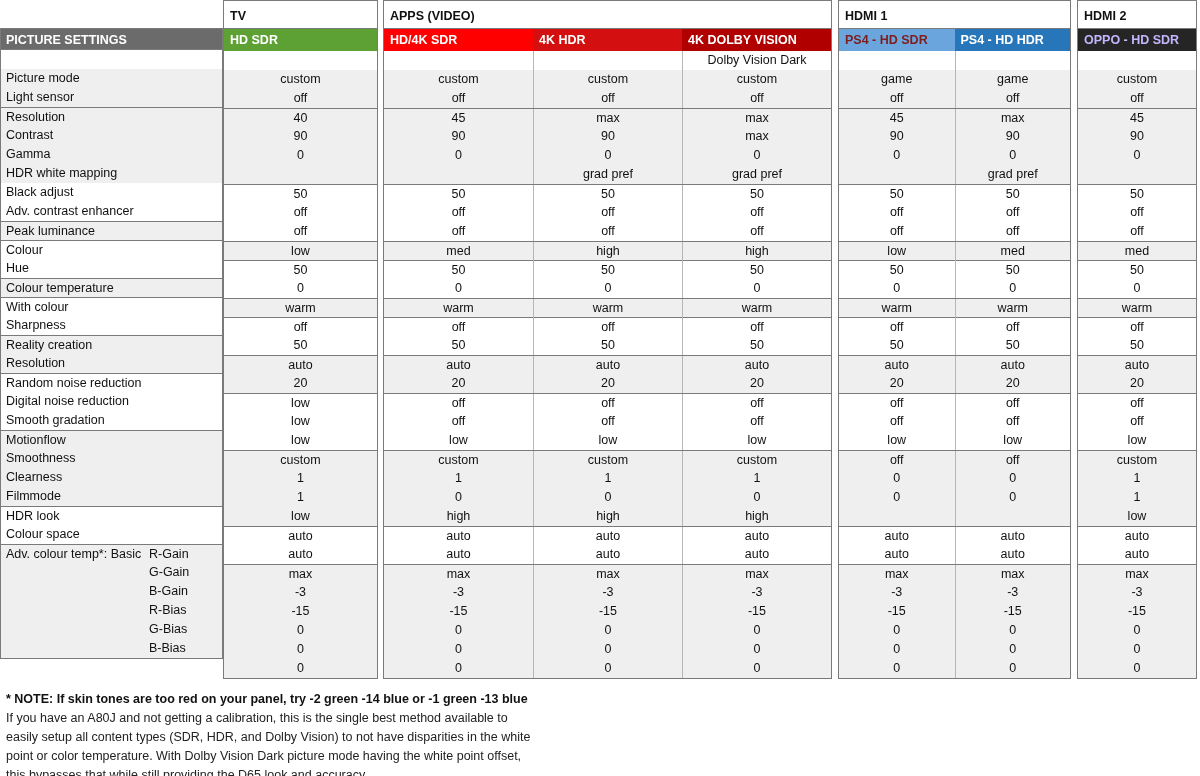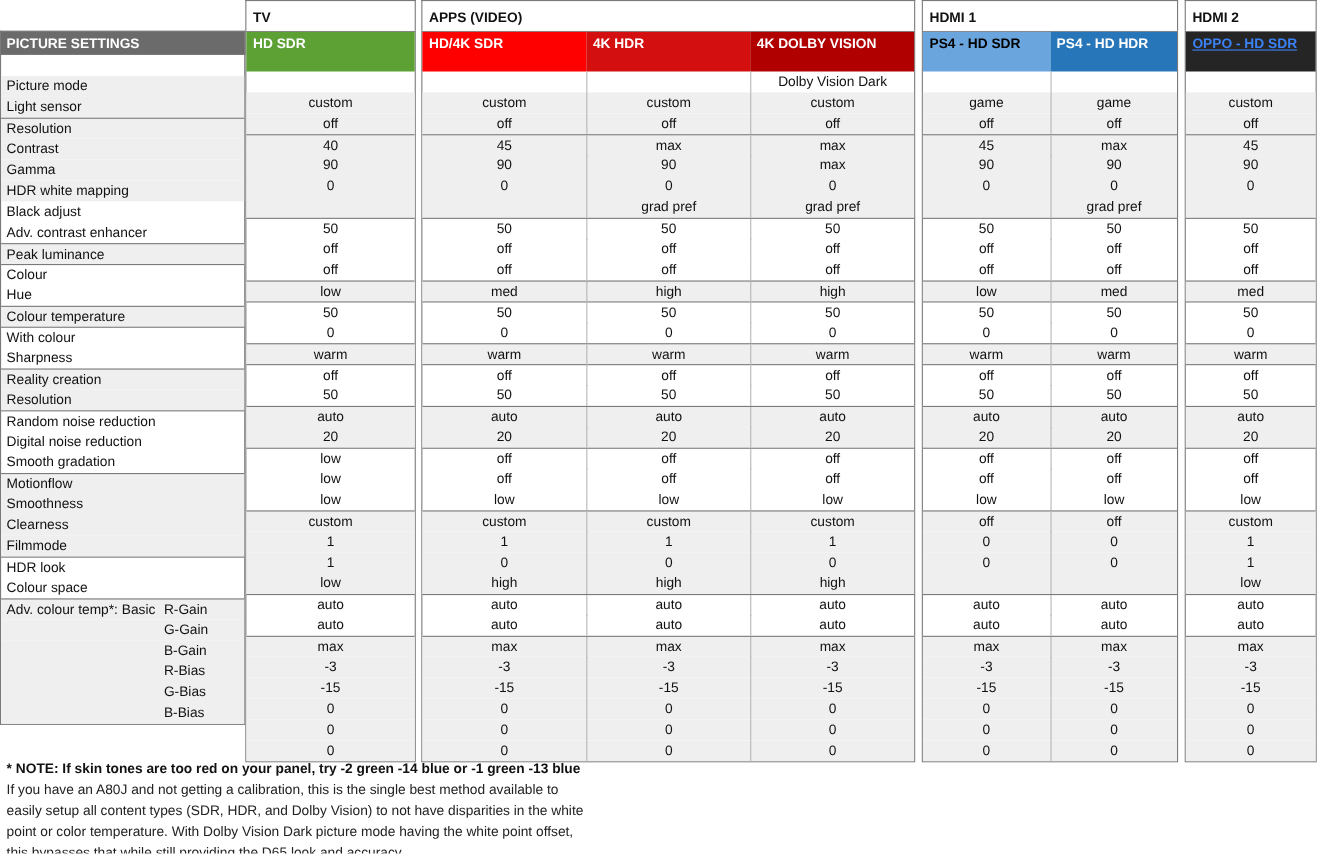--- a/index.html
+++ b/index.html
@@ -95,21 +95,21 @@
     padding-left: 6px;
     background: #fff;
     border: 1.6px solid #7a7a7a;
     border-bottom: none;
     z-index: 2;
     white-space: nowrap;
   }
 
   
   .band {
-    height: 36px;
+    height: 22px;
     display: flex;
     width: 100%;
   }
   .band > div {
     font-weight: bold;
     font-size: 12.5px;
     line-height: 22px;
     padding-left: 6px;
     color: #fff;
     white-space: nowrap;
@@ -466,21 +466,21 @@
         <div class="cell divider" style="width: 33.3333%;">0</div>
       </div>
       <div class="row shade">
         <div class="cell" style="width: 33.3333%;">0</div>
         <div class="cell divider" style="width: 33.3333%;">0</div>
         <div class="cell divider" style="width: 33.3333%;">0</div>
       </div>
     </div>
   <div class="grp" id="g-hdmi1" style="left:838px; top:28px; width:233px;">
       <div class="band">
-        <div style="width: 50%; background: rgb(106, 166, 221); color: #000000;">PS4 - HD SDR</div>
+        <div style="width: 50%; background: rgb(106, 166, 221); color: #7f1d1d;">PS4 - HD SDR</div>
         <div style="width: 50%; background: rgb(38, 118, 185); color: rgb(255, 255, 255);">PS4 - HD HDR</div>
       </div>
       <div class="blankrow">
         <div style="width: 50%;"></div>
         <div style="width: 50%; border-left: 1px solid rgb(182, 182, 182);"></div>
       </div>
       <div class="row shade">
         <div class="cell" style="width: 50%;">game</div>
         <div class="cell divider" style="width: 50%;">game</div>
       </div>
@@ -604,21 +604,21 @@
         <div class="cell" style="width: 50%;">0</div>
         <div class="cell divider" style="width: 50%;">0</div>
       </div>
       <div class="row shade">
         <div class="cell" style="width: 50%;">0</div>
         <div class="cell divider" style="width: 50%;">0</div>
       </div>
     </div>
   <div class="grp" id="g-hdmi2" style="left:1077px; top:28px; width:120px;">
       <div class="band">
-        <div style="width: 100%; background: rgb(37, 37, 37); color: #3b82f6; text-decoration: underline;">OPPO - HD SDR</div>
+        <div style="width: 100%; background: rgb(37, 37, 37); color: #c4b5fd;">OPPO - HD SDR</div>
       </div>
       <div class="blankrow">
         <div style="width: 100%;"></div>
       </div>
       <div class="row shade">
         <div class="cell" style="width: 100%;">custom</div>
       </div>
       <div class="row shade">
         <div class="cell" style="width: 100%;">off</div>
       </div>

